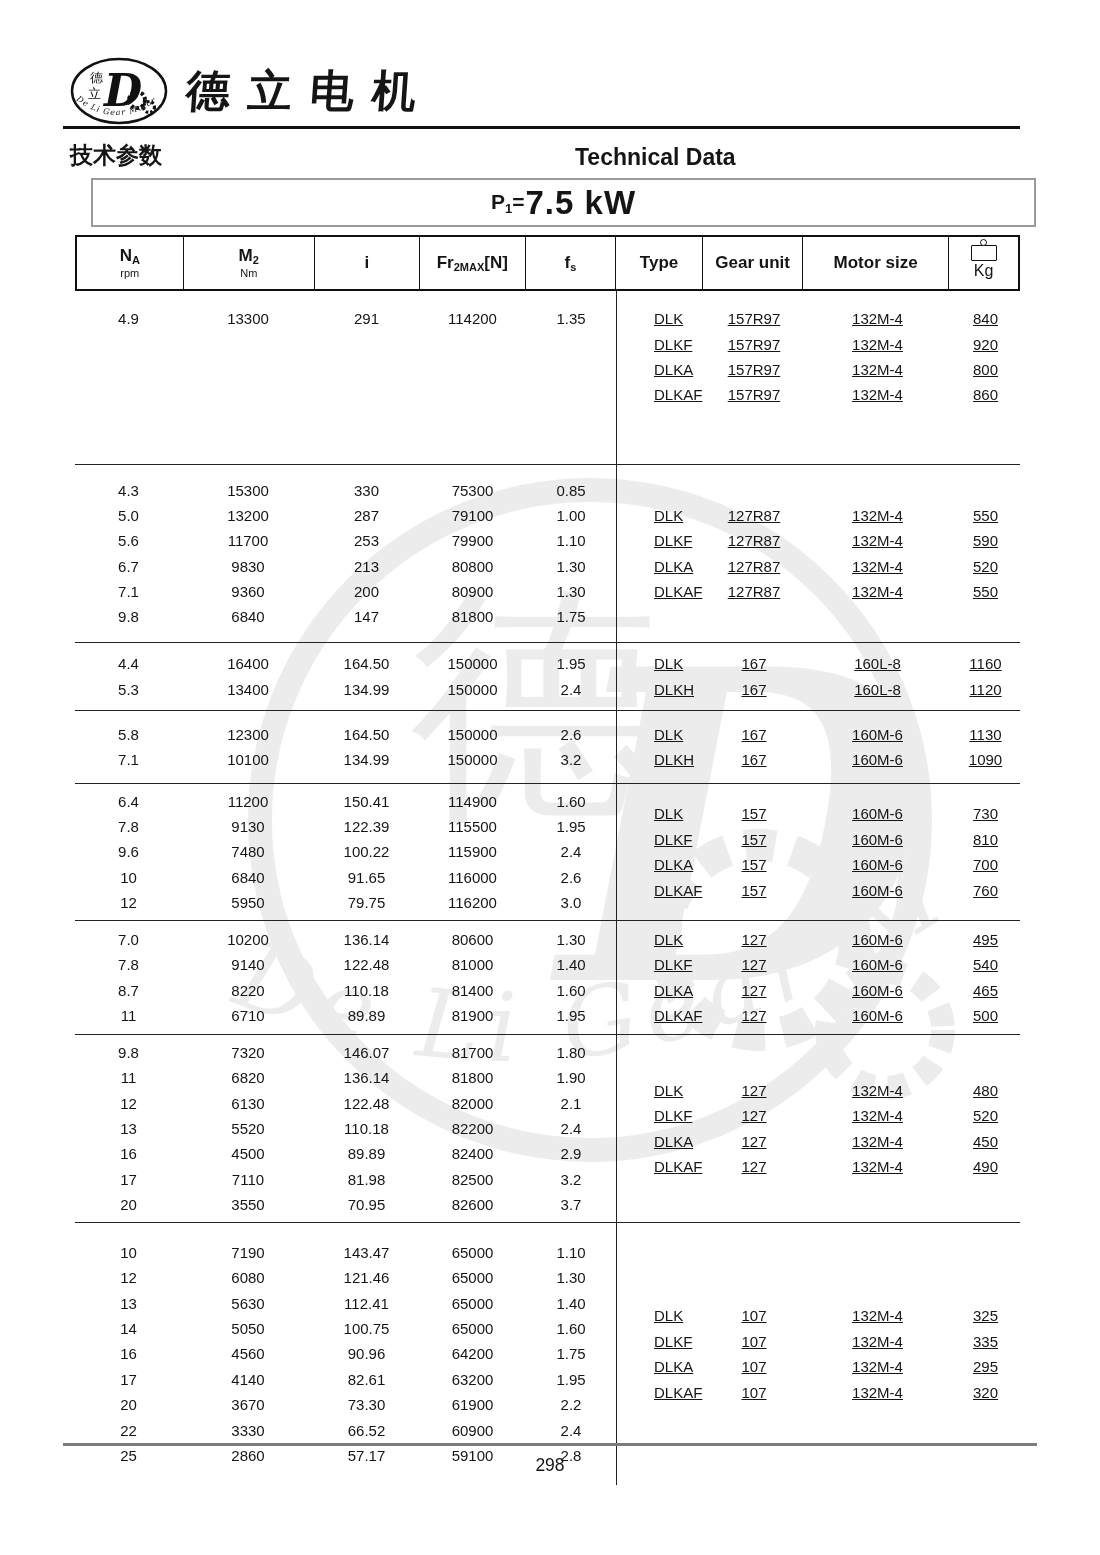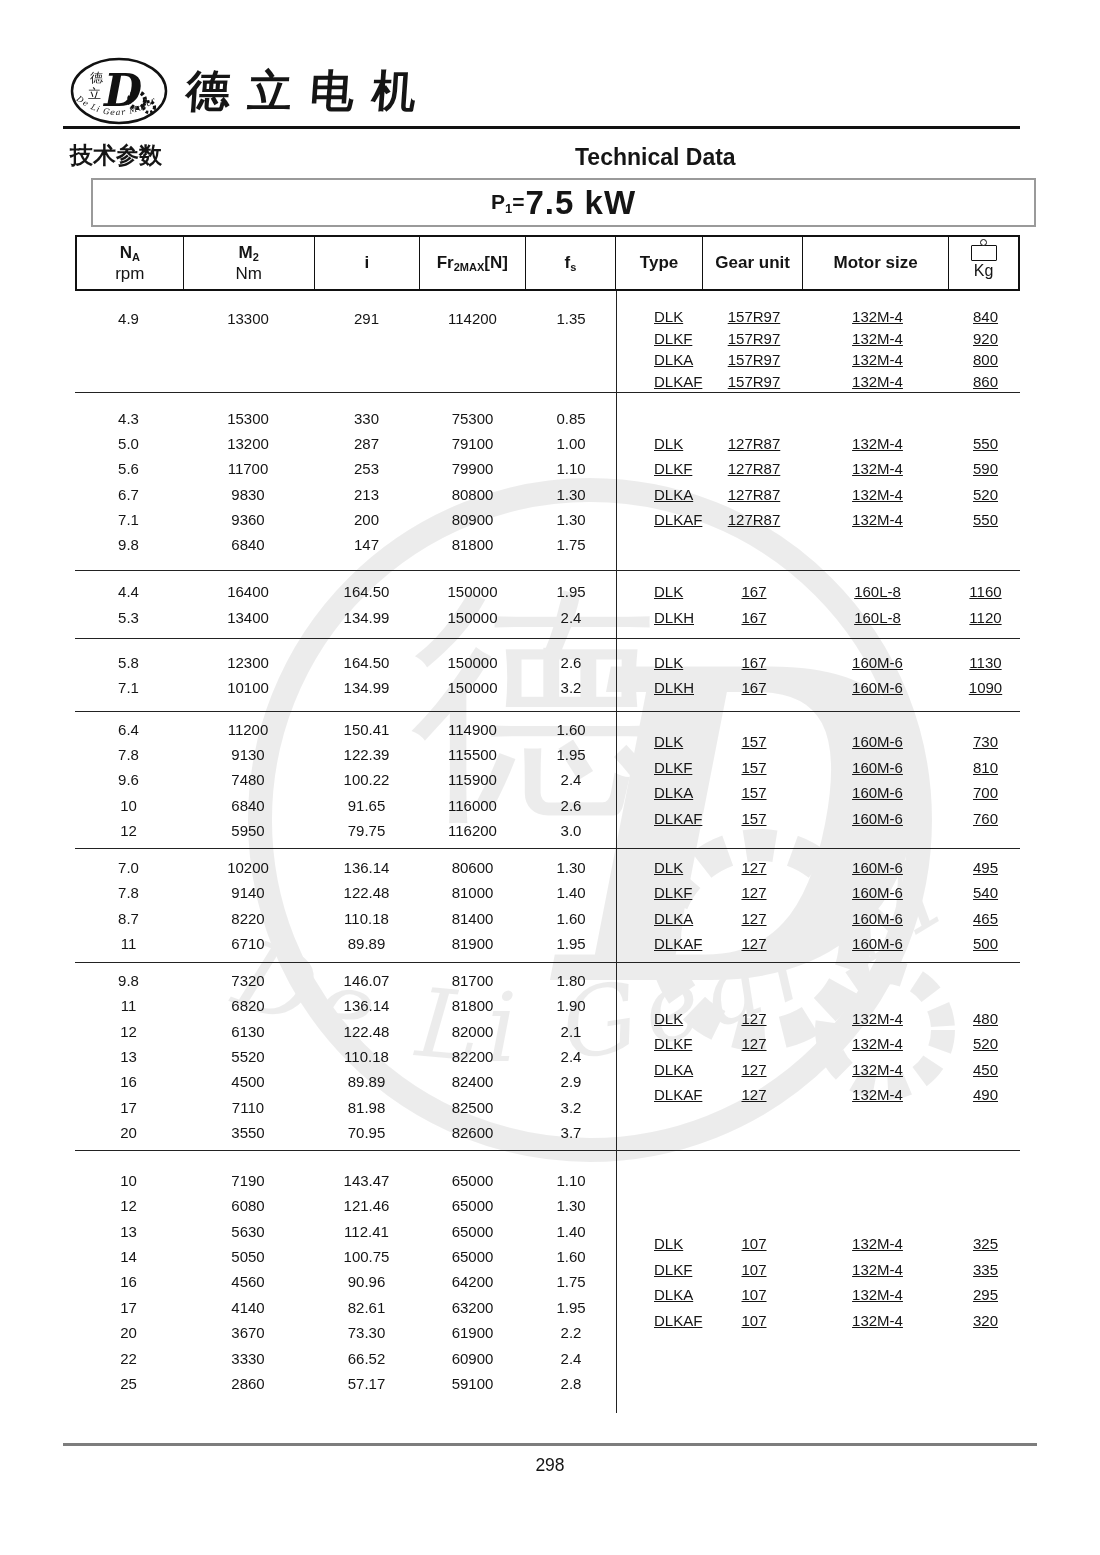--- a/index.html
+++ b/index.html
@@ -21,21 +21,21 @@
   .pbox sub{font-size:13px;font-weight:bold;vertical-align:-4px;}
   .pbox .pval{font-size:33px;font-weight:bold;letter-spacing:1px;margin-left:1px;}
   
   .thead{position:absolute;left:75px;top:235px;width:945px;height:56px;box-sizing:border-box;
          border:2px solid #111;display:flex;}
   .hcell{display:flex;flex-direction:column;align-items:center;justify-content:center;
          border-right:1.5px solid #111;box-sizing:border-box;line-height:1.15;}
   .hcell:last-child{border-right:none;}
   .hmain{font-size:17px;font-weight:bold;}
   .hmain sub{font-size:11px;font-weight:bold;vertical-align:-3px;letter-spacing:0;}
-  .hunit{font-size:17px;font-weight:normal;}
+  .hunit{font-size:11px;font-weight:normal;}
   .wicon{width:24px;height:14px;border:1.5px solid #111;border-radius:1px;position:relative;margin-bottom:1px;}
   .wicon::before{content:'';position:absolute;left:50%;top:-7px;margin-left:-3.5px;width:5px;height:5px;
                  border:1.5px solid #111;border-radius:50%;background:#fff;}
   .hkg{font-size:16px;font-weight:normal;}
   .c0{width:107px}.c1{width:132px}.c2{width:105px}.c3{width:107px}.c4{width:90px}
   .c5{width:88px}.c6{width:100px}.c7{width:147px}.c8{width:69px}
   
   .tbody{position:absolute;left:75px;top:291px;width:945px;}
   .tbody::after{content:'';position:absolute;left:540.5px;top:0;height:100%;width:1.5px;background:#222;}
   .grp{display:flex;border-bottom:1.2px solid #222;box-sizing:border-box;}
@@ -120,21 +120,21 @@
   <div class="hcell c7">
     <div class="hmain"><span>Motor size</span></div>
   </div>
   <div class="hcell c8">
     <div class="wicon"></div>
     <div class="hkg">Kg</div>
   </div>
 </div>
 
 <div class="tbody" id="tbody">
-    <div class="grp top-align" style="height: 102px;">
+    <div class="grp top-align" style="height: 174px;">
       <div class="gleft">
         <div class="drow">
           <span class="dcell lc0">4.9</span>
           <span class="dcell lc1">13300</span>
           <span class="dcell lc2">291</span>
           <span class="dcell lc3">114200</span>
           <span class="dcell lc4">1.35</span>
         </div>
       </div>
       <div class="gright">

